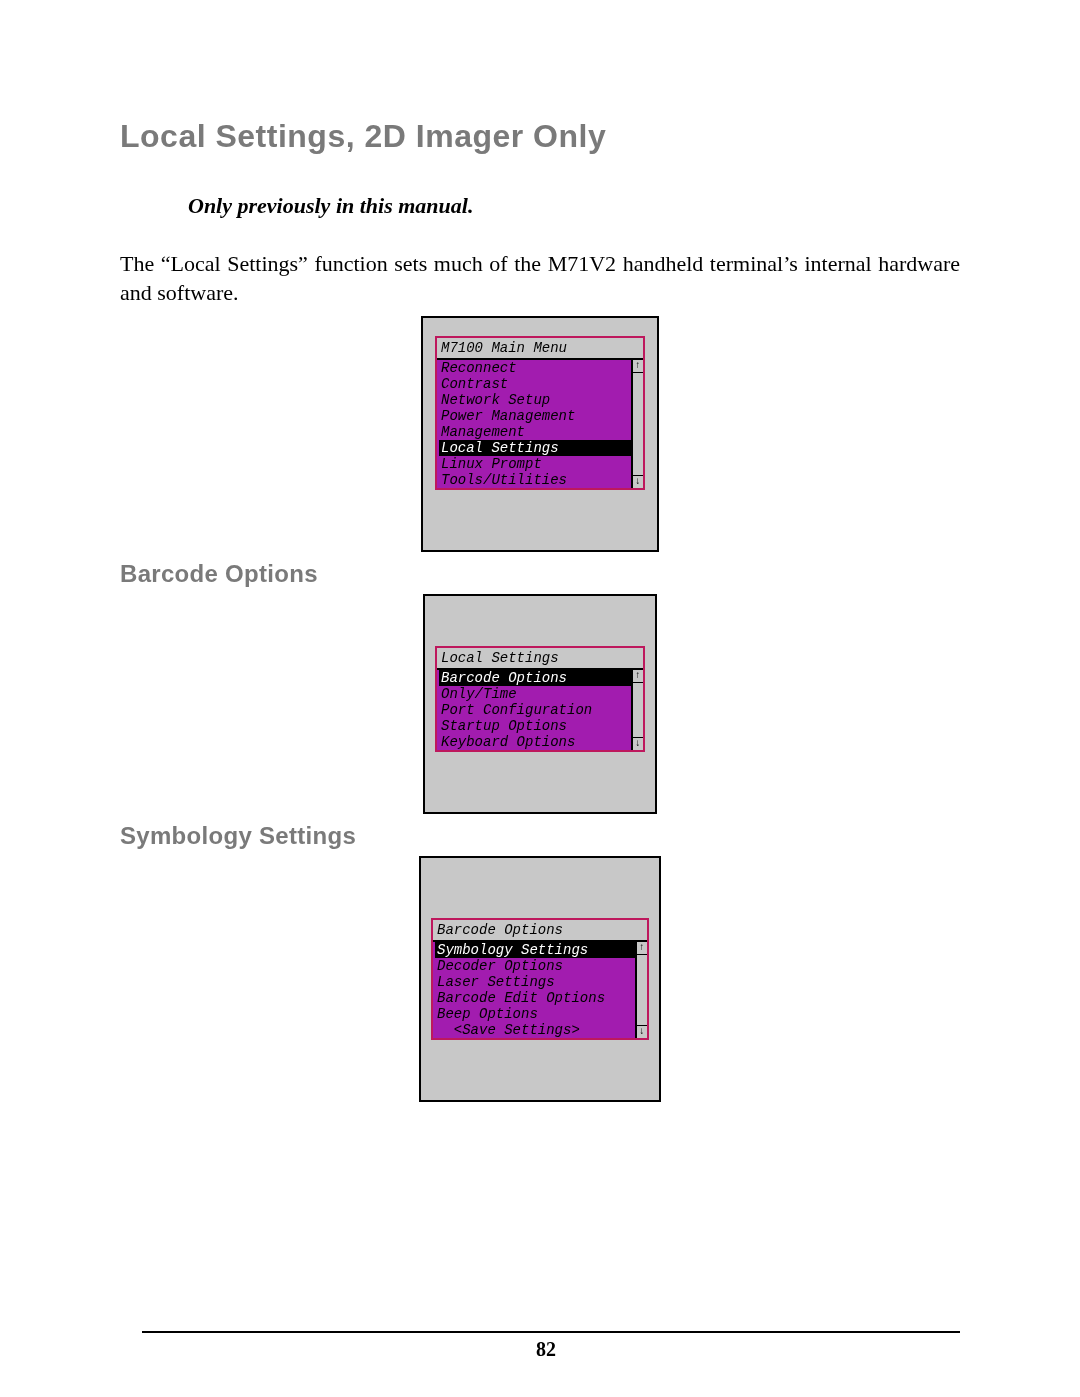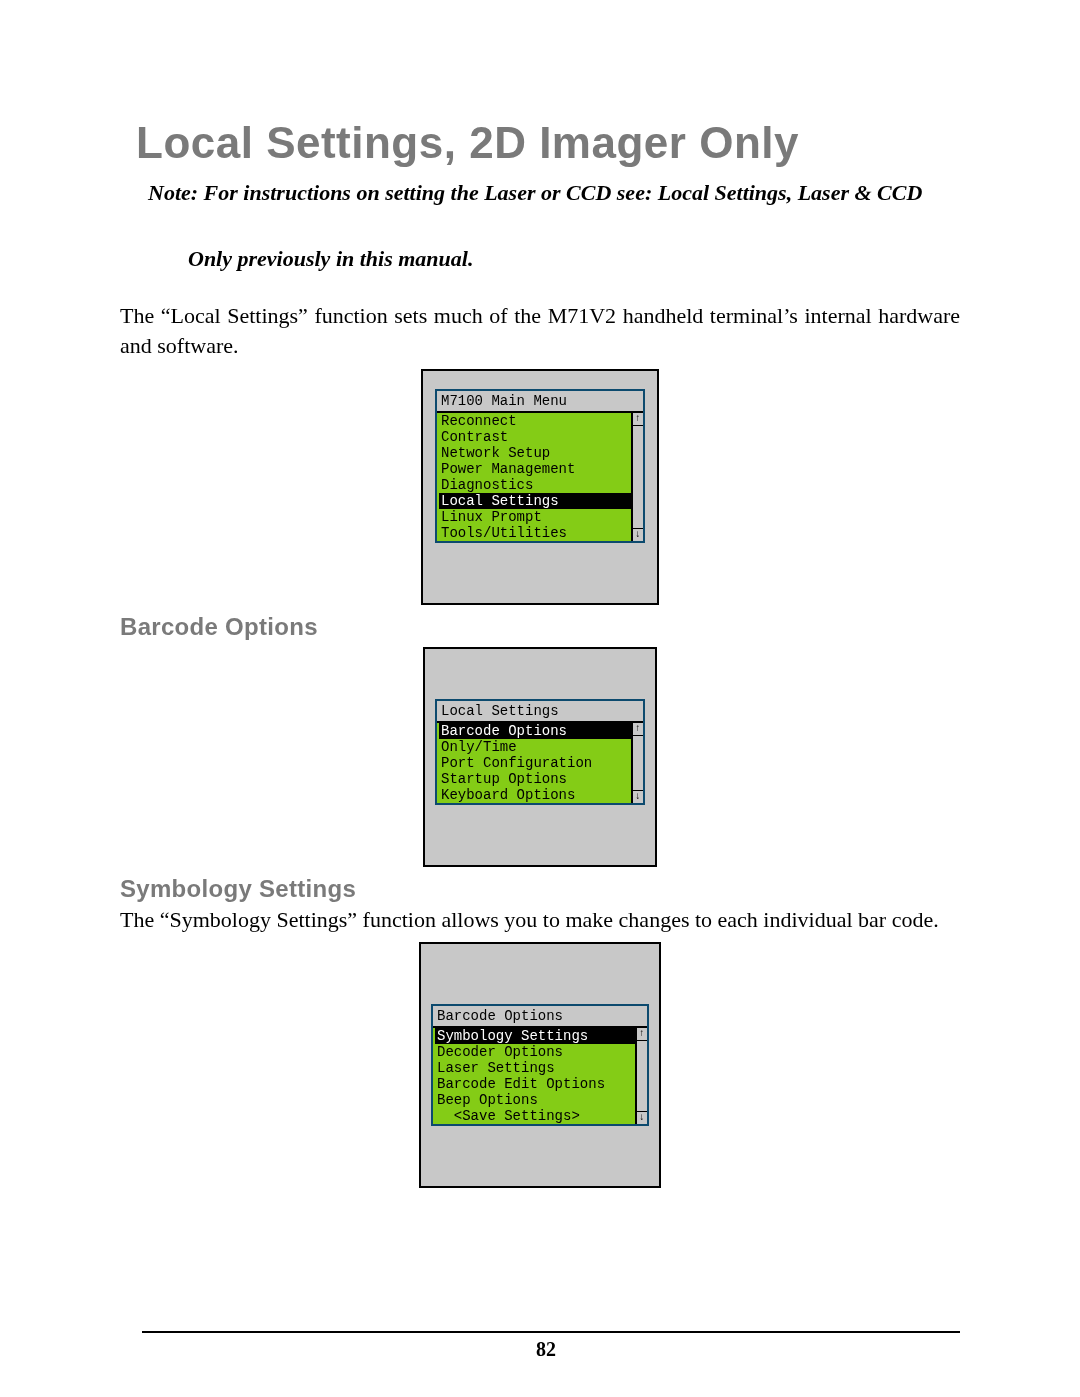--- a/index.html
+++ b/index.html
@@ -15,23 +15,23 @@
     position: relative;
     width: 1080px;
     height: 1397px;
     box-sizing: border-box;
     padding: 118px 120px 0 120px;
   }
   .h1 {
     font-family: Arial, Helvetica, sans-serif;
     font-weight: 900;
     color: #7a7a7a;
-    font-size: 44px;
+    font-size: 32px;
     letter-spacing: 0.5px;
-    margin: 0 0 10px 16px;
+    margin: 0 0 10px 0;
   }
   .note {
     font-style: italic;
     font-weight: bold;
     font-size: 22px;
     margin: 0 0 28px 0;
     padding-left: 28px;
     line-height: 1.35;
   }
   .note .line2 { padding-left: 40px; display: block; margin-top: 36px; }
@@ -58,26 +58,27 @@
   .device {
     background: #c8c8c8;
     border: 2px solid #000;
     padding: 18px 12px 60px 12px;
     width: 210px;
     box-sizing: content-box;
   }
   .device.wide { width: 210px; padding: 50px 10px 60px 10px; }
   .device.wider { width: 218px; padding: 60px 10px 60px 10px; }
   .lcd {
-    border: 2px solid #0c4a6e;
+    border: 2px solid #be185d;
     font-family: "Courier New", monospace;
     font-size: 14px;
     line-height: 16px;
-    background: #84cc16;
+    background: #a21caf;
     position: relative;
+    font-style: italic;
   }
   .lcd-title {
     background: #c8c8c8;
     border-bottom: 2px solid #000;
     padding: 2px 4px;
     white-space: pre;
   }
   .lcd-body {
     position: relative;
     padding: 0;
@@ -133,37 +134,36 @@
   }
 </style>
 </head>
 <body>
 
 <div class="page">
 
   <h1 class="h1">Local Settings, 2D Imager Only</h1>
 
   <p class="note">
-    <span>Note: For instructions on setting the Laser or CCD see: Local Settings, Laser &amp; CCD</span>
     <span class="line2">Only previously in this manual.</span>
   </p>
 
   <p class="para">The “Local Settings” function sets much of the M71V2 handheld terminal’s internal hardware and software.</p>
 
   <div class="device-wrap">
     <div class="device">
       <div class="lcd">
         <div class="lcd-title">M7100 Main Menu</div>
         <div class="lcd-body">
           <div class="lcd-rows">
               <div class="lcd-row">Reconnect</div>
               <div class="lcd-row">Contrast</div>
               <div class="lcd-row">Network Setup</div>
               <div class="lcd-row">Power Management</div>
-              <div class="lcd-row">Diagnostics</div>
+              <div class="lcd-row">Management</div>
               <div class="lcd-row selected">Local Settings</div>
               <div class="lcd-row">Linux Prompt</div>
               <div class="lcd-row">Tools/Utilities</div>
             </div>
           <div class="scrollbar">
             <div class="scroll-arrow top">↑</div>
             <div class="scroll-arrow bottom">↓</div>
           </div>
         </div>
       </div>
@@ -187,21 +187,20 @@
           <div class="scrollbar">
             <div class="scroll-arrow top">↑</div>
             <div class="scroll-arrow bottom">↓</div>
           </div>
         </div>
       </div>
     </div>
   </div>
 
   <h2 class="h2">Symbology Settings</h2>
-  <p class="para">The “Symbology Settings” function allows you to make changes to each individual bar code.</p>
 
   <div class="device-wrap">
     <div class="device wider">
       <div class="lcd">
         <div class="lcd-title">Barcode Options</div>
         <div class="lcd-body">
           <div class="lcd-rows">
               <div class="lcd-row selected">Symbology Settings</div>
               <div class="lcd-row">Decoder Options</div>
               <div class="lcd-row">Laser Settings</div>

